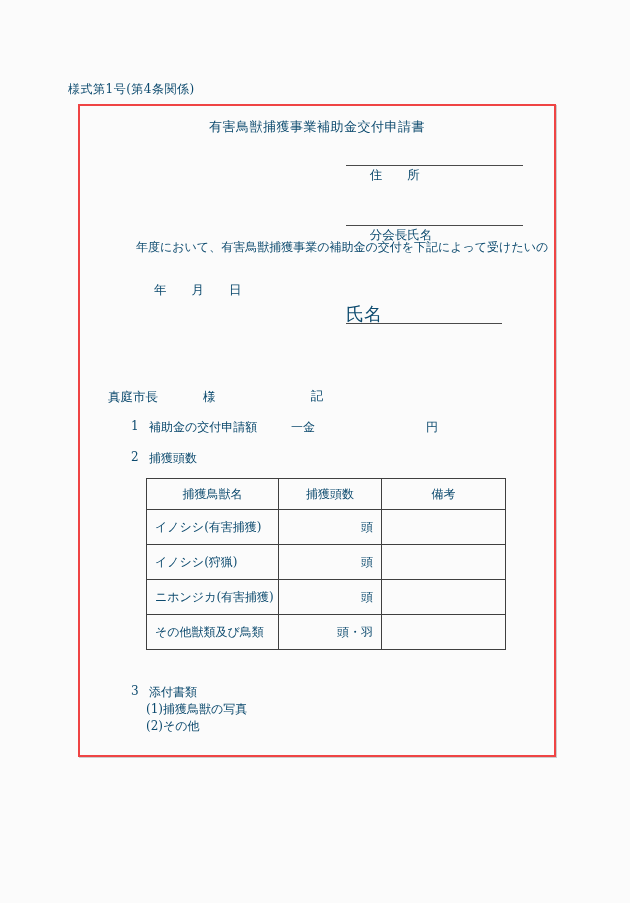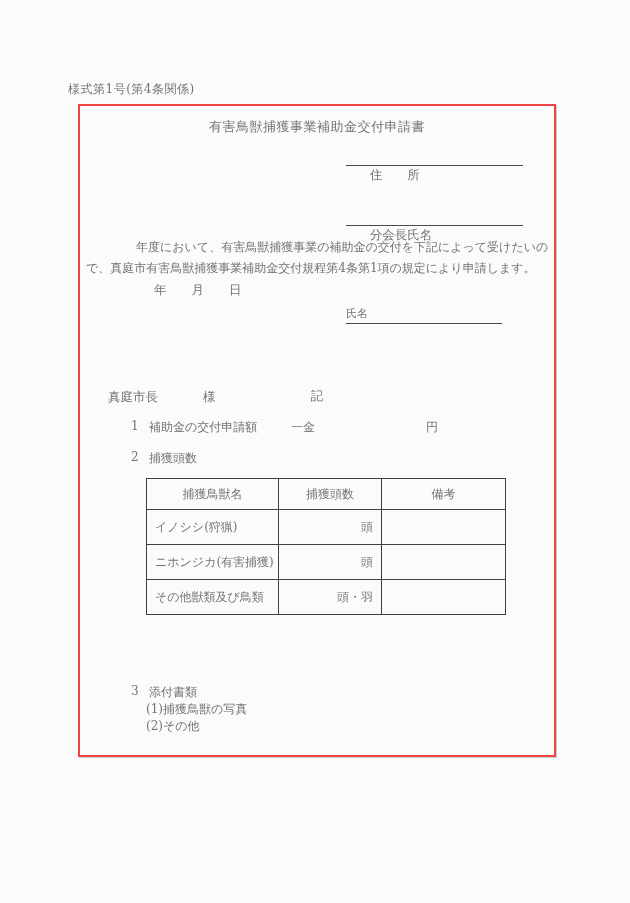--- a/index.html
+++ b/index.html
@@ -5,21 +5,21 @@
   html, body {
     margin: 0;
     padding: 0;
     background: #fbfbfb;
   }
   .page {
     position: relative;
     width: 630px;
     height: 903px;
     background: #fbfbfb;
-    color: #737373;
+    color: #0c4a6e;
     font-family: "DejaVu Serif", "Liberation Serif", serif;
     overflow: hidden;
   }
   .abs { position: absolute; }
 
   .form-number {
     left: 68px; top: 81px;
     font-size: 12px;
     letter-spacing: 0.5px;
   }
@@ -63,21 +63,21 @@
   .date-line {
     left: 74px; top: 176px;
     font-size: 12.5px;
     white-space: pre;
   }
 
   .name-field {
     left: 266px; top: 198px;
     width: 156px; height: 19px;
     border-bottom: 1px solid #4a4a4a;
-    font-size: 11px;
+    font-size: 18px;
     line-height: 19px;
   }
 
   .addressee {
     left: 28px; top: 251px;
     font-size: 12.5px;
     margin-top: 32px;
   }
   .addressee .honor { margin-left: 45px; }
 
@@ -137,21 +137,20 @@
 
     <div class="abs uline-field uf-1">
       <span>住　　所</span>
     </div>
     <div class="abs uline-field uf-3">
       <span>分会長氏名</span>
     </div>
 
     <div class="abs body-par">
       <div class="l1">年度において、有害鳥獣捕獲事業の補助金の交付を下記によって受けたいの</div>
-      <div class="l2">で、真庭市有害鳥獣捕獲事業補助金交付規程第4条第1項の規定により申請します。</div>
     </div>
 
     <div class="abs date-line">年　　月　　日</div>
 
     <div class="abs name-field">
       <span>氏名</span>
     </div>
 
     <div class="abs addressee">
       <span>真庭市長</span><span class="honor">様</span>
@@ -179,20 +178,25 @@
       </colgroup>
       <thead>
         <tr>
           <th>捕獲鳥獣名</th>
           <th>捕獲頭数</th>
           <th>備考</th>
         </tr>
       </thead>
       <tbody>
         <tr>
+          <td class="c-name">イノシシ(有害捕獲)</td>
+          <td class="c-count">頭</td>
+          <td class="c-remarks"></td>
+        </tr>
+        <tr>
           <td class="c-name">イノシシ(狩猟)</td>
           <td class="c-count">頭</td>
           <td class="c-remarks"></td>
         </tr>
         <tr>
           <td class="c-name">ニホンジカ(有害捕獲)</td>
           <td class="c-count">頭</td>
           <td class="c-remarks"></td>
         </tr>
         <tr>

